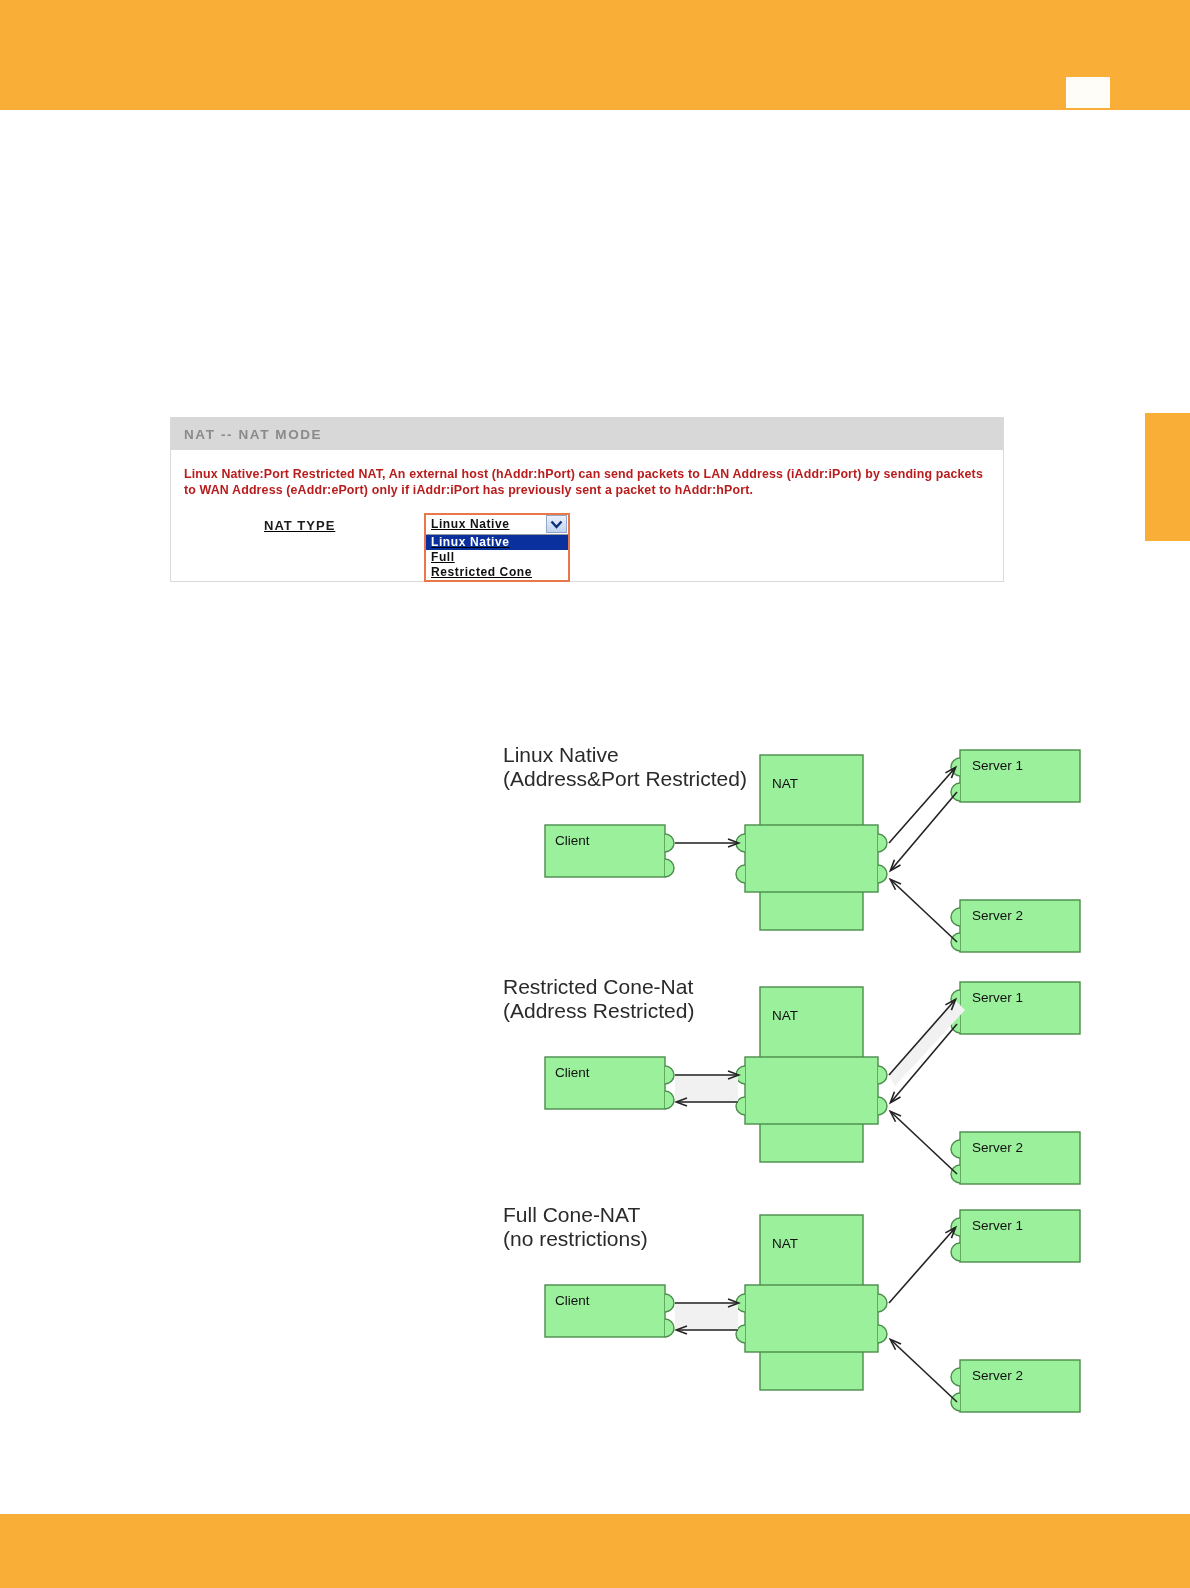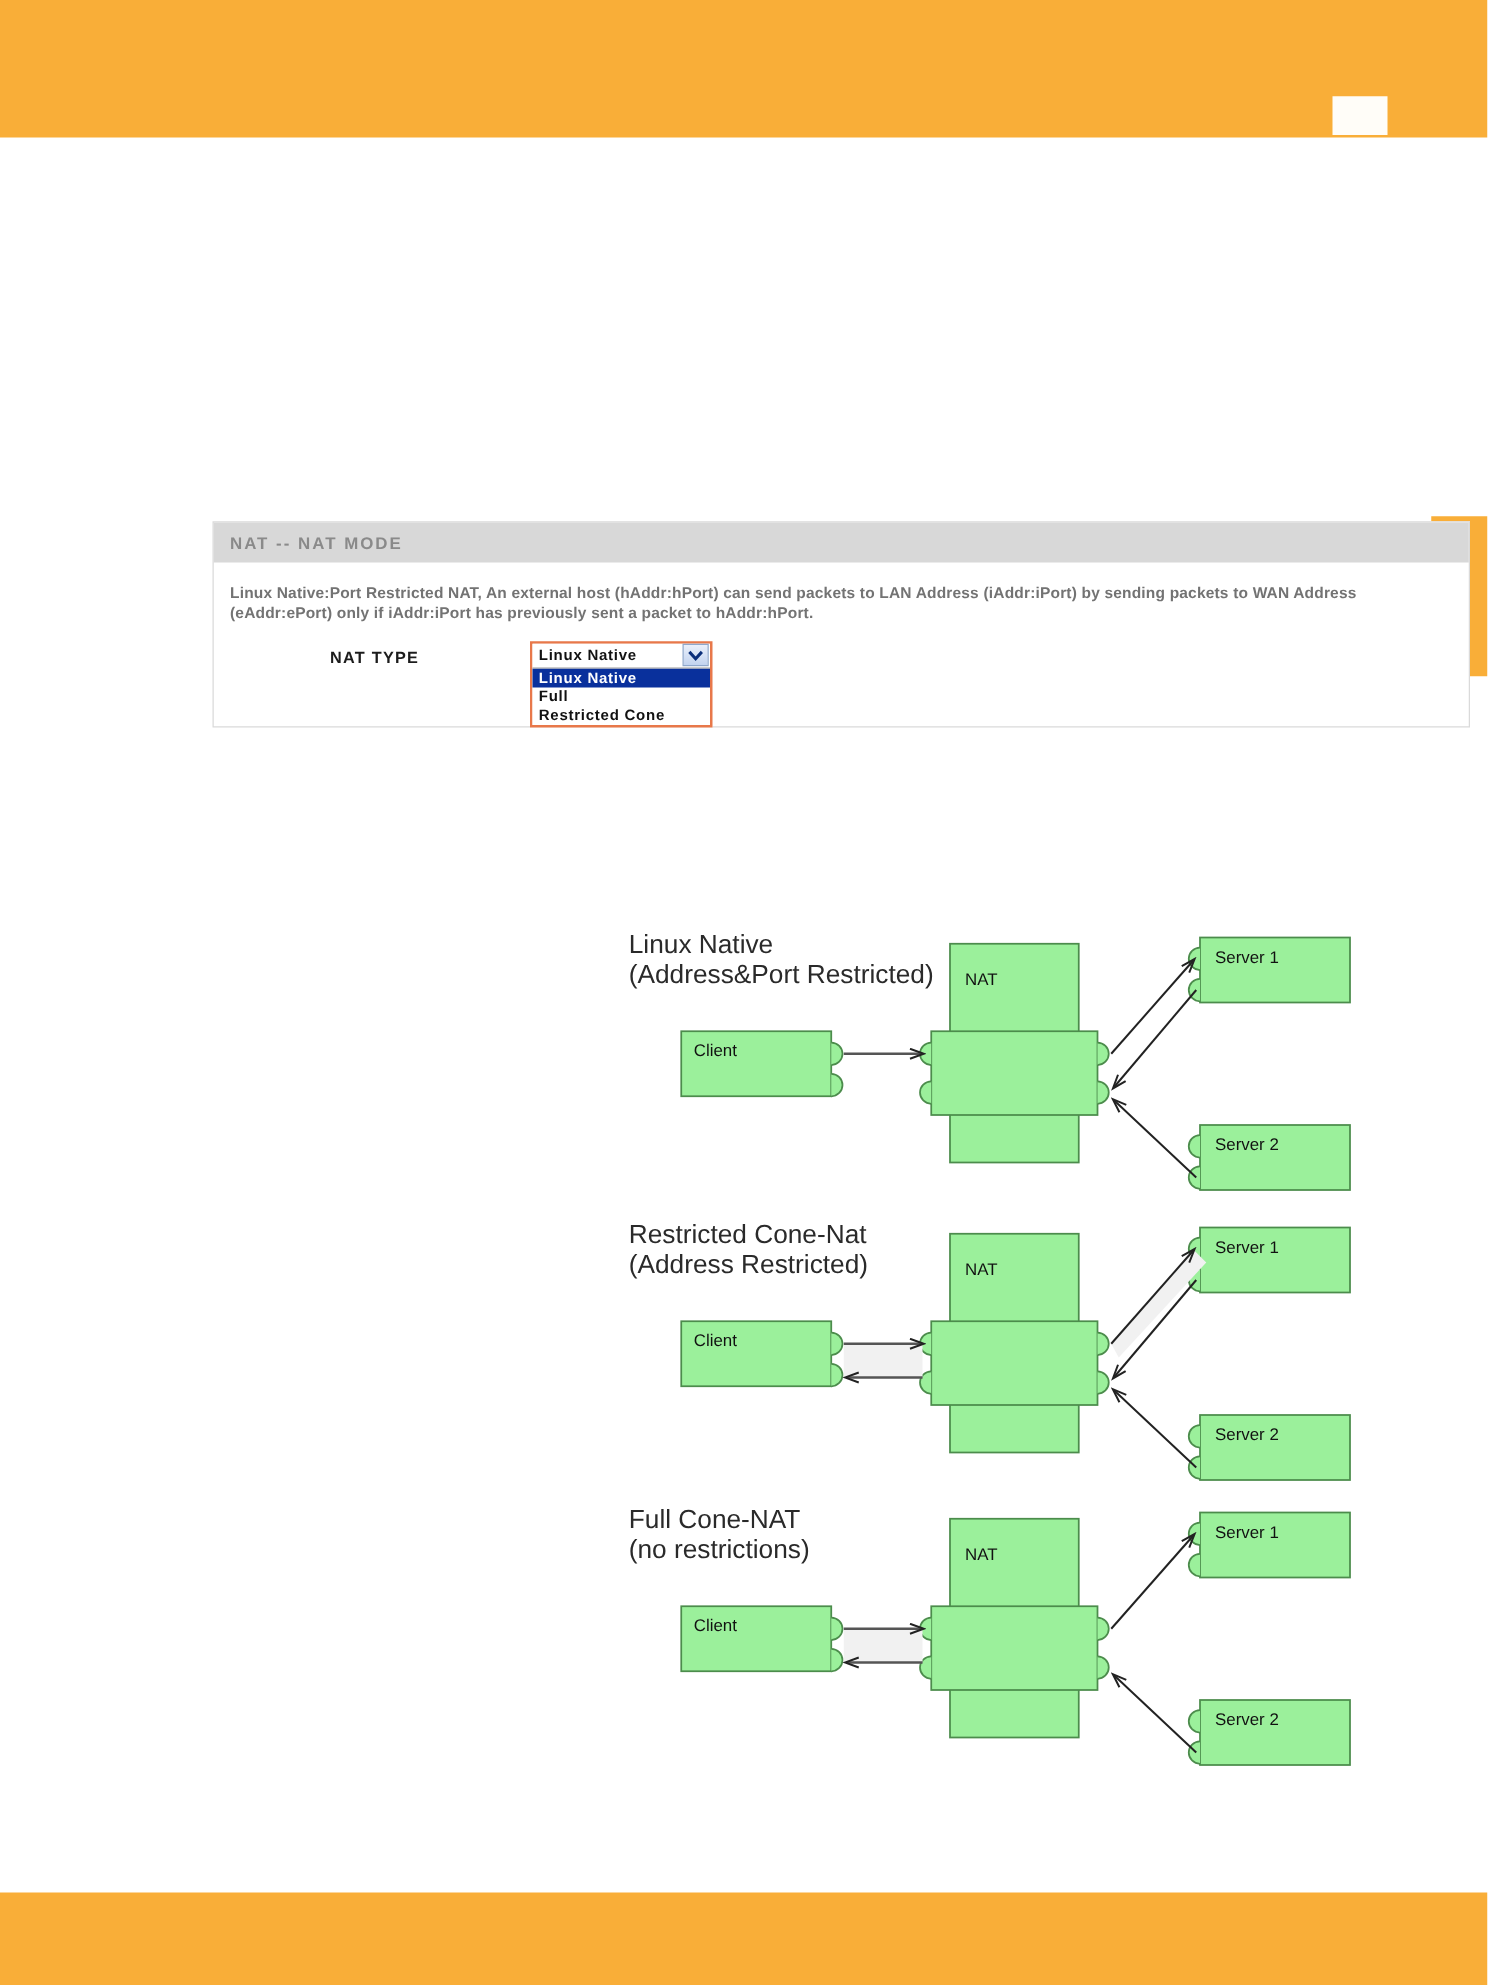--- a/index.html
+++ b/index.html
@@ -38,21 +38,21 @@
     position: absolute;
     left: 1145px; top: 413px;
     width: 45px; height: 128px;
     background: #f9ae38;
   }
 
   
   .panel {
     position: absolute;
     left: 170px; top: 417px;
-    width: 1006px;
+    width: 834px;
     background: #ffffff;
     border: 1px solid #dadada;
     box-sizing: border-box;
   }
   .panel-header {
     height: 32px;
     background: #d8d8d8;
     display: flex;
     align-items: center;
     padding-left: 13px;
@@ -64,31 +64,32 @@
     letter-spacing: 1.6px;
     color: #8a8a8a;
   }
   .panel-body {
     padding: 16px 13px 10px 13px;
   }
   .desc-para {
     font-size: 12.4px;
     font-weight: bold;
     line-height: 1.32;
-    color: #737373;
+    color: #b91c1c;
     margin: 0 0 15px 0;
     letter-spacing: 0.15px;
   }
   .desc-para:last-of-type { margin-bottom: 0; }
 
   .field-row {
     display: flex;
     align-items: flex-start;
     margin-top: 14px;
     height: 58px;
+    text-decoration: underline;
   }
   .field-label {
     width: 160px;
     margin-left: 80px;
     font-size: 13px;
     font-weight: bold;
     letter-spacing: 1px;
     color: #1c1c1c;
     padding-top: 5px;
   }

